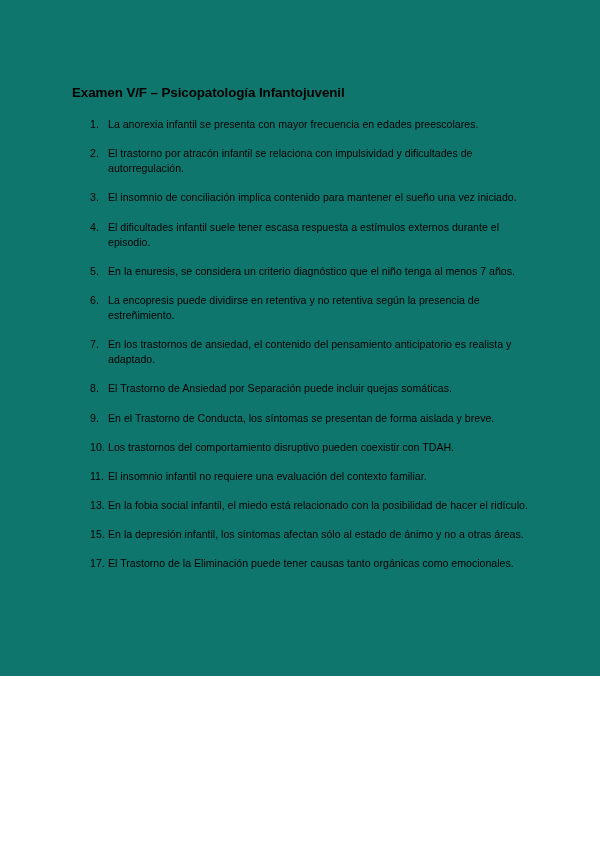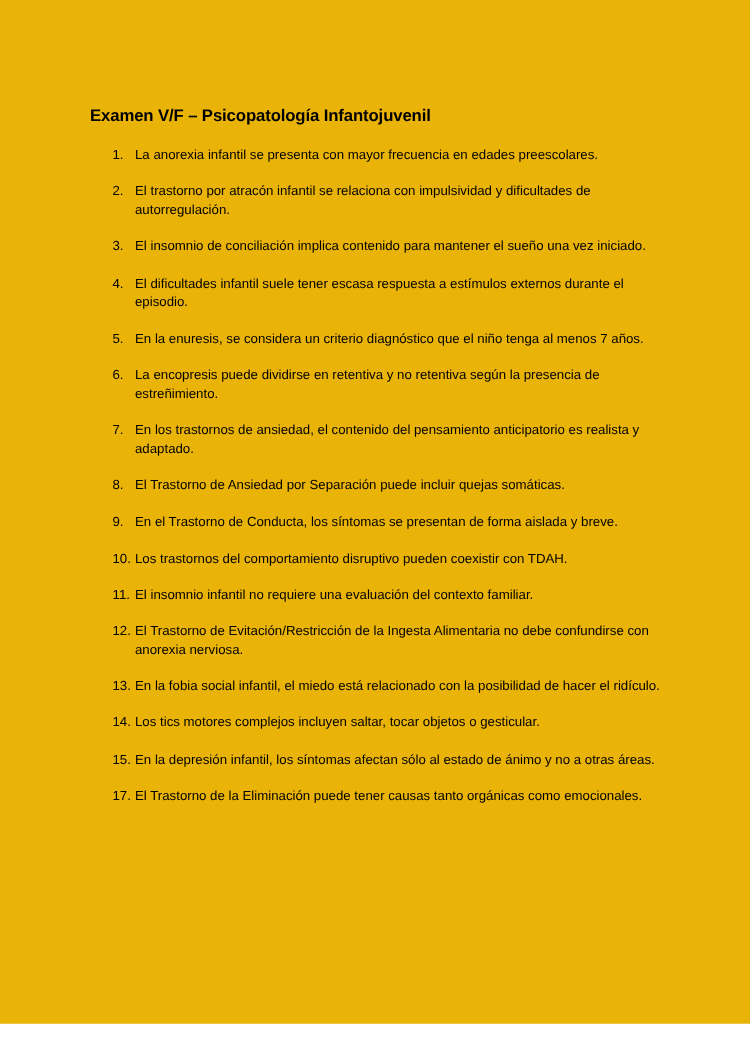--- a/index.html
+++ b/index.html
@@ -1,18 +1,18 @@
 <!DOCTYPE html>
 <html><head>
 <meta charset="utf-8">
 <style>
   html, body { margin: 0; padding: 0; background: #ffffff; }
   body { width: 600px; height: 848px; position: relative; overflow: hidden;
          font-family: "Liberation Sans", sans-serif; color: #000; }
-  .page { position: absolute; left: 0; top: 0; width: 600px; height: 819px; background: #eab308; }
+  .page { position: absolute; left: 0; top: 0; width: 600px; height: 676px; background: #0f766e; }
   .title { position: absolute; left: 72px; top: 85px; font-size: 13.4px; font-weight: bold;
            letter-spacing: -0.1px; white-space: nowrap; }
   .list { position: absolute; left: 90px; top: 117px; width: 440px; margin: 0; padding: 0; list-style: none; }
   .item { display: flex; font-size: 10.6px; line-height: 15px; margin-bottom: 14.2px; }
   .num { width: 18px; flex: 0 0 18px; }
   .text { flex: 1; }
 </style>
 </head>
 <body>
 
@@ -57,30 +57,22 @@
       </li>
     <li class="item">
         <span class="num">10.</span>
         <span class="text">Los trastornos del comportamiento disruptivo pueden coexistir con TDAH.</span>
       </li>
     <li class="item">
         <span class="num">11.</span>
         <span class="text">El insomnio infantil no requiere una evaluación del contexto familiar.</span>
       </li>
     <li class="item">
-        <span class="num">12.</span>
-        <span class="text">El Trastorno de Evitación/Restricción de la Ingesta Alimentaria no debe confundirse con anorexia nerviosa.</span>
-      </li>
-    <li class="item">
         <span class="num">13.</span>
         <span class="text">En la fobia social infantil, el miedo está relacionado con la posibilidad de hacer el ridículo.</span>
-      </li>
-    <li class="item">
-        <span class="num">14.</span>
-        <span class="text">Los tics motores complejos incluyen saltar, tocar objetos o gesticular.</span>
       </li>
     <li class="item">
         <span class="num">15.</span>
         <span class="text">En la depresión infantil, los síntomas afectan sólo al estado de ánimo y no a otras áreas.</span>
       </li>
     <li class="item">
         <span class="num">17.</span>
         <span class="text">El Trastorno de la Eliminación puede tener causas tanto orgánicas como emocionales.</span>
       </li>
   </ol>

